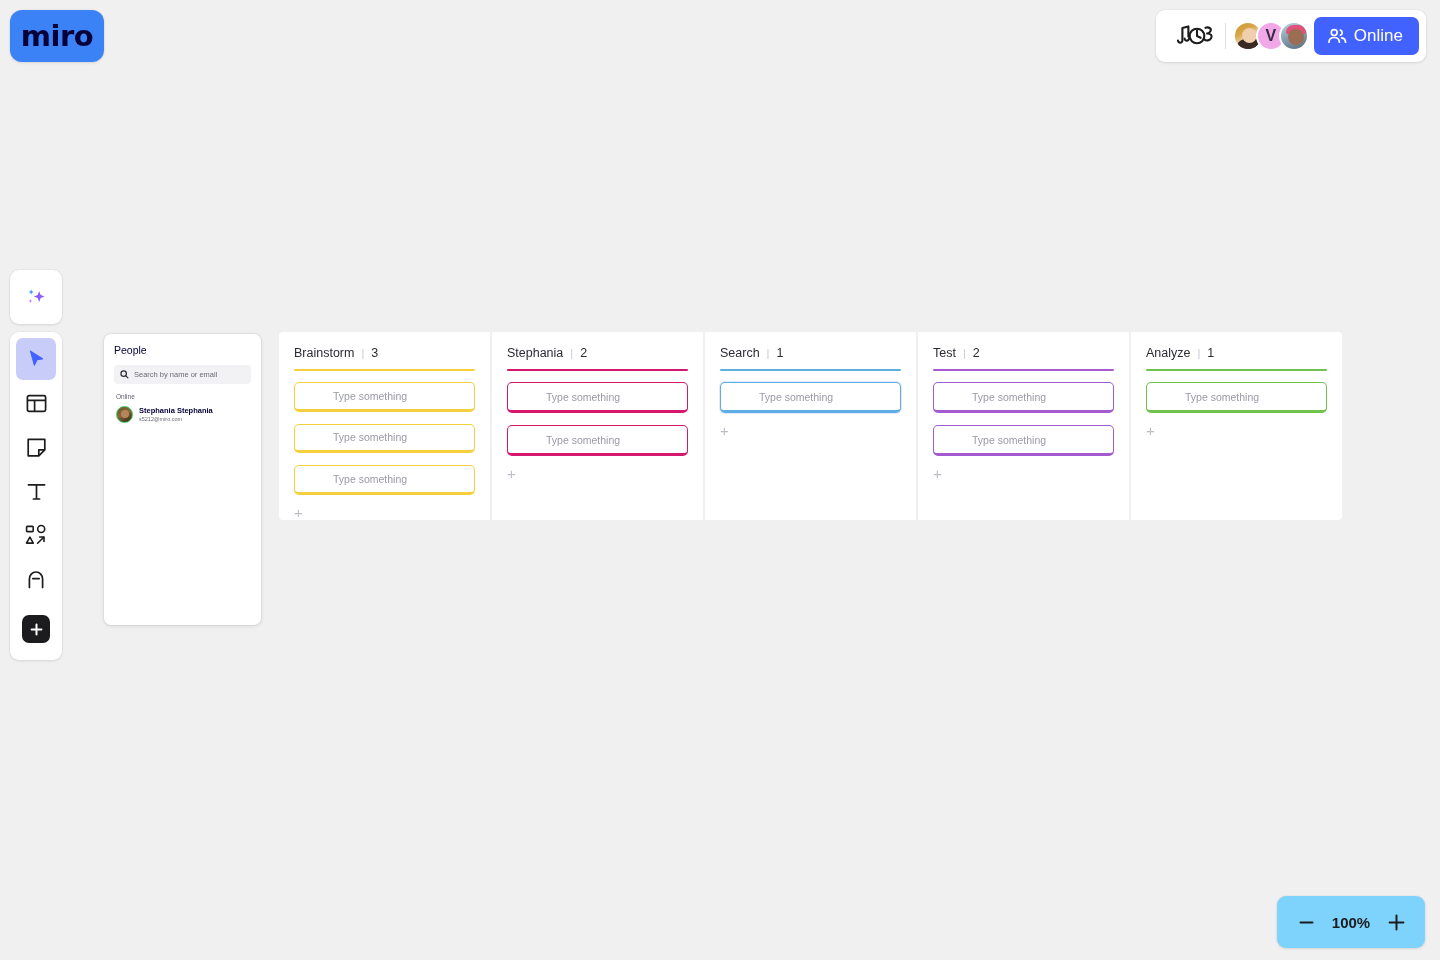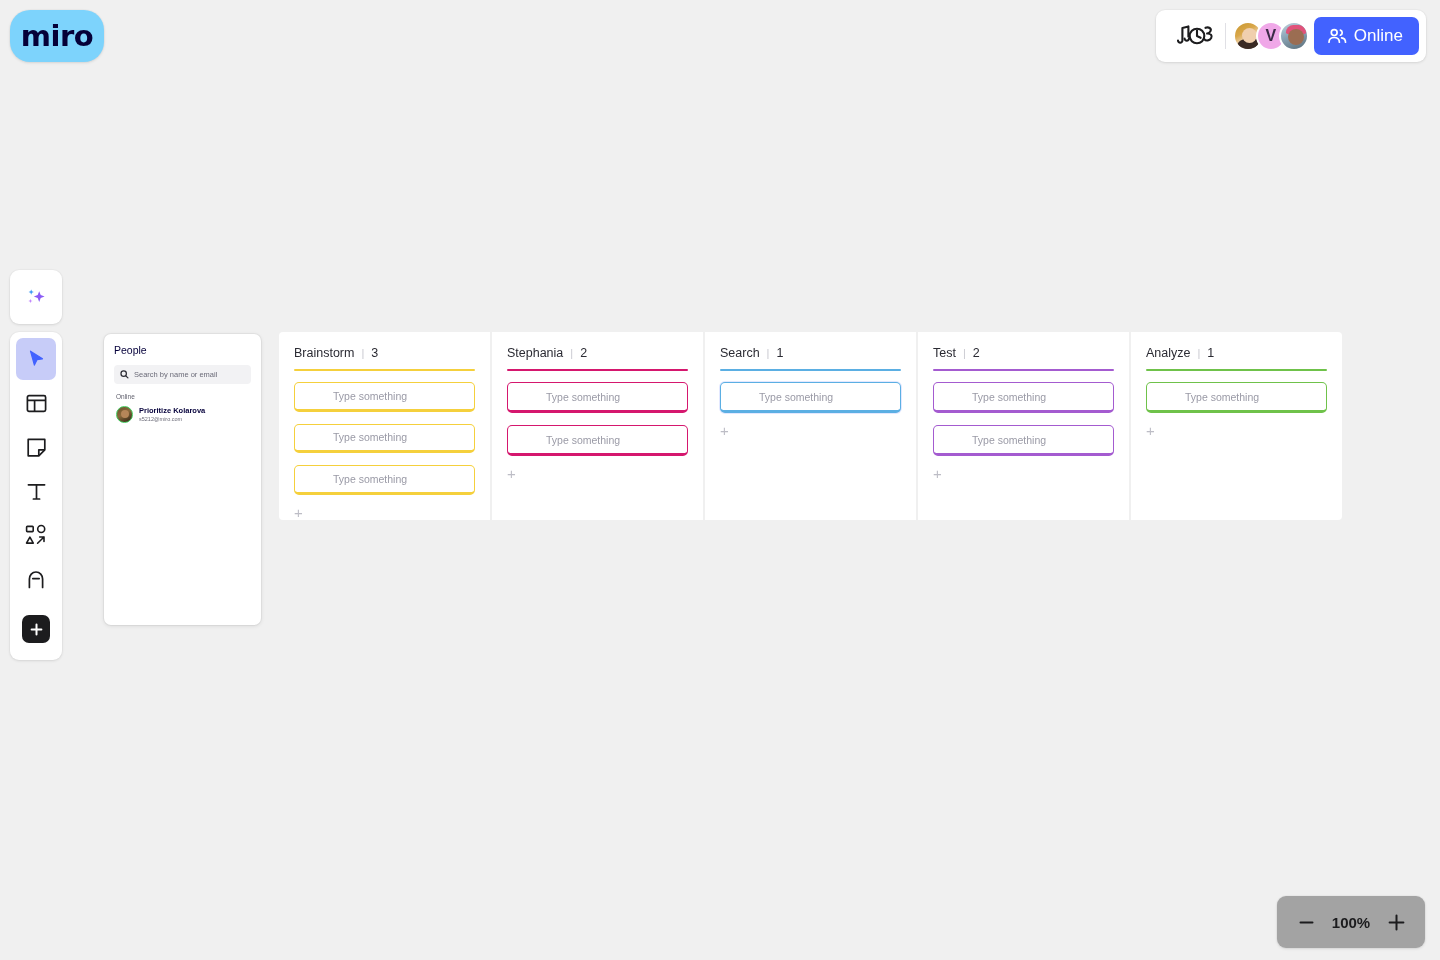--- a/index.html
+++ b/index.html
@@ -8,21 +8,21 @@
     background: #f0f0f0;
     font-family: "Liberation Sans", sans-serif;
     overflow: hidden;
     position: relative;
   }
 
   
   #miro-logo {
     position: absolute; left: 10px; top: 10px;
     width: 94px; height: 52px;
-    background: #7dd3fc; border-radius: 20px;
+    background: #3b82f6; border-radius: 12px;
     box-shadow: 0 1px 3px rgba(0,0,0,.10), 0 0 0 1px rgba(0,0,0,.02);
     display: flex; align-items: center; justify-content: center;
   }
   #miro-logo .wordmark {
     font-family: "DejaVu Sans", sans-serif;
     font-size: 29px; font-weight: 700; letter-spacing: -.5px;
     color: #050038;
   }
 
   
@@ -158,21 +158,21 @@
   .card.focused { box-shadow: 0 0 0 1px rgba(66,98,255,.15); }
   .card-placeholder { font-size: 10.5px; color: #9a9aa6; margin-left: 28px; }
   .add-card {
     font-size: 15px; color: #bdbdc6; line-height: 1;
     cursor: pointer; width: 14px; margin-top: -2px;
   }
 
   
   #zoom-control {
     position: absolute; right: 15px; bottom: 12px;
-    height: 52px; width: 148px; background: #a3a3a3; border-radius: 9px;
+    height: 52px; width: 148px; background: #7dd3fc; border-radius: 9px;
     box-shadow: 0 1px 3px rgba(0,0,0,.10), 0 0 0 1px rgba(0,0,0,.02);
     display: flex; align-items: center; justify-content: space-between;
     padding: 0 16px;
   }
   .zoom-btn {
     background: none; border: none; cursor: pointer;
     display: flex; align-items: center; justify-content: center;
     width: 26px; height: 26px; color: #1c1c1e;
   }
   #zoom-level {
@@ -310,21 +310,21 @@
       </svg>
     </span>
     <input type="text" value="" placeholder="Search by name or email" style="">
   </div>
 
   <div id="online-label">Online</div>
 
   <div class="person-row">
     <div class="person-avatar"></div>
     <div>
-      <div class="person-name">Prioritize Kolarova</div>
+      <div class="person-name">Stephania Stephania</div>
       <div class="person-email">s5212@miro.com</div>
     </div>
   </div>
 </div>
 
 <div id="board">
     <div class="column">
       <div class="col-head">
         <span class="col-title">Brainstorm</span>
         <span class="col-sep">|</span>

